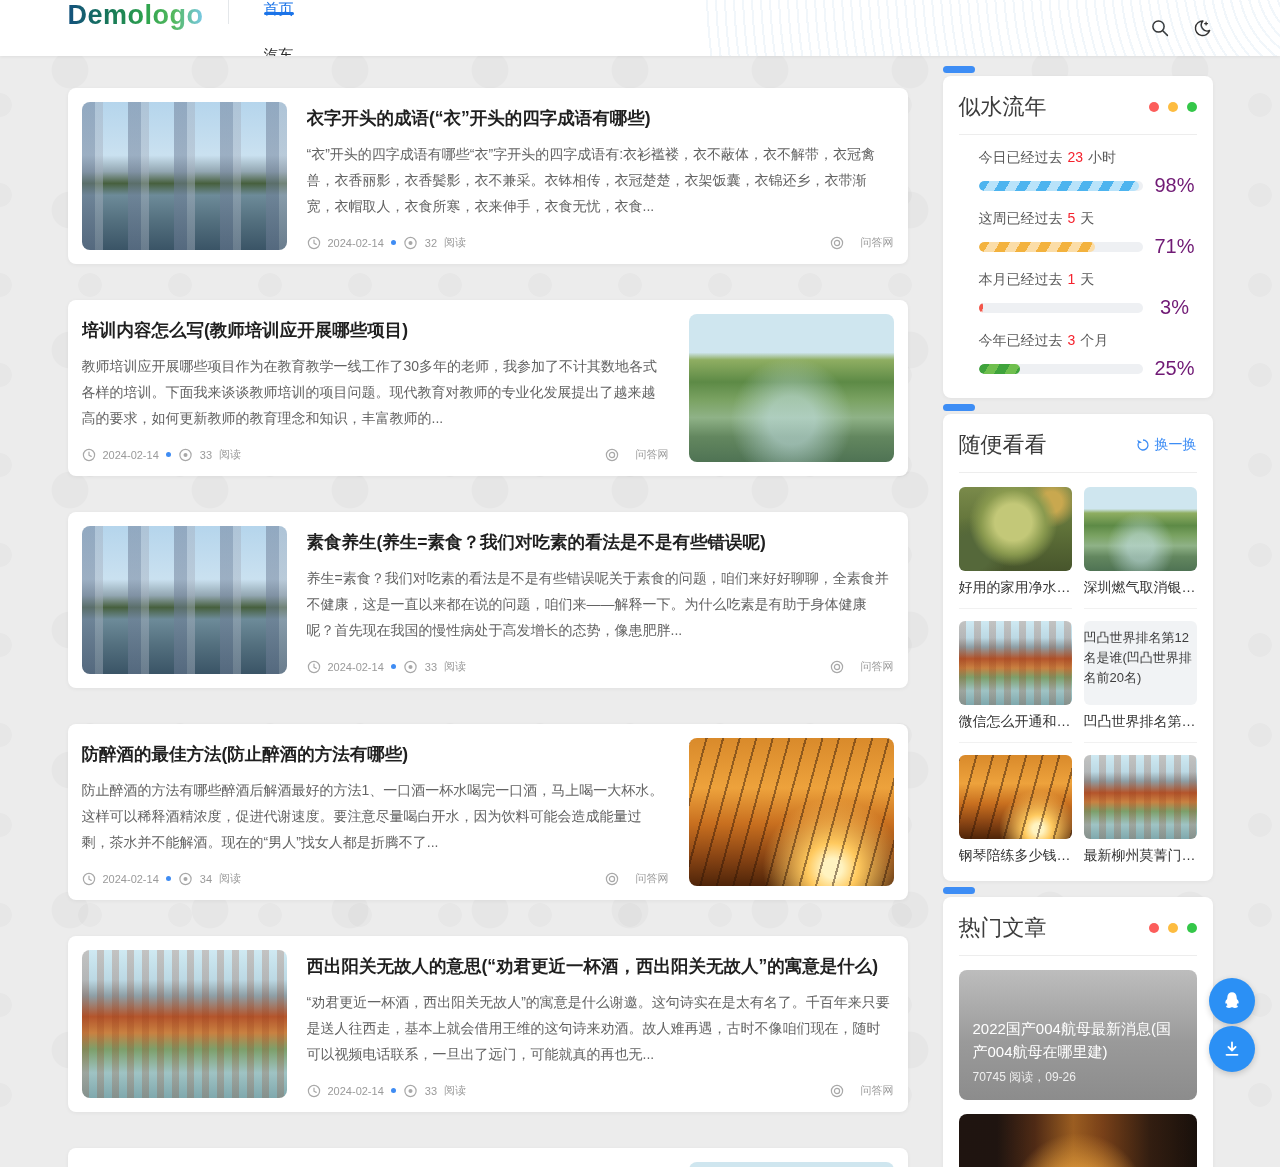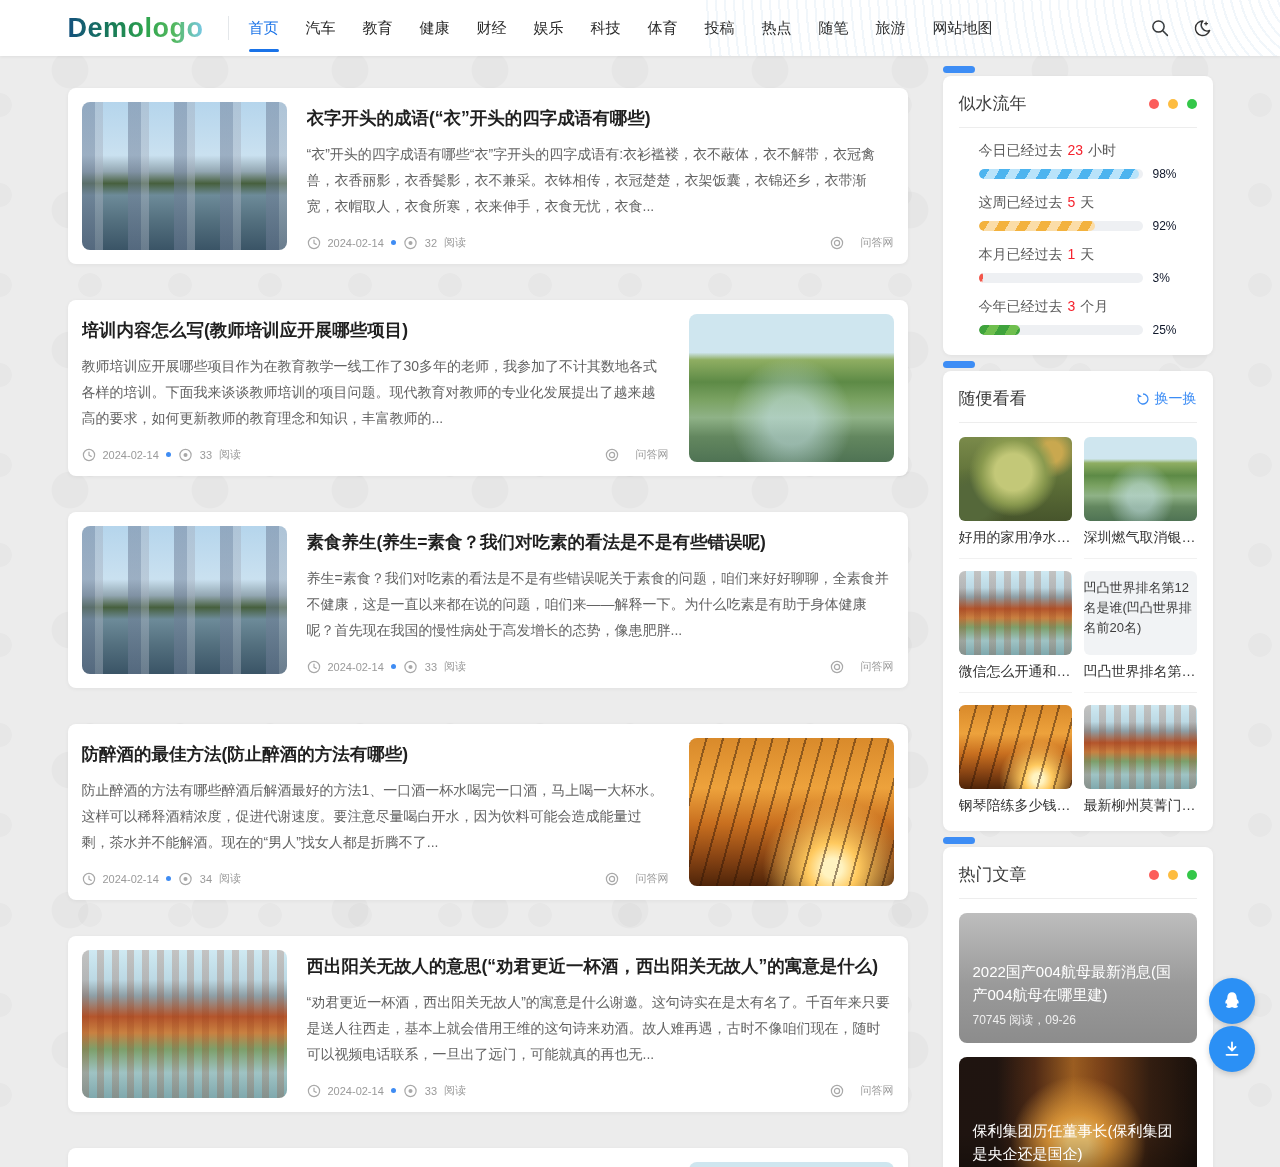--- a/index.html
+++ b/index.html
@@ -11,26 +11,26 @@
       radial-gradient(rgba(0,0,0,.028) 18%, transparent 19%),
       radial-gradient(rgba(0,0,0,.02) 18%, transparent 19%);
     background-size:140px 140px, 90px 90px;
     background-position:0 0, 45px 60px;
     position:relative;
   }
   
   .header { height:56px; background:#fff; box-shadow:0 1px 3px rgba(0,0,0,.06); position:relative; z-index:5; overflow:hidden; }
   .header::after{ content:""; position:absolute; right:0; top:0; width:45%; height:100%;
     background:repeating-radial-gradient(circle at 110% -40%, rgba(120,170,210,.10) 0 2px, transparent 2px 9px); pointer-events:none; }
-  .header-inner { width:1145px; margin:0 auto; height:100%; display:flex; align-items:center; }
+  .header-inner { width:1145px; margin:0 auto; height:100%; display:flex; }
   .logo { font-size:27px; font-weight:800; letter-spacing:.5px;
     background:linear-gradient(90deg,#14517d 0%,#187a57 32%,#2fa44e 58%,#55b960 78%,#79c9ea 100%);
     -webkit-background-clip:text; background-clip:text; color:transparent; }
   .logo-divider { width:1px; height:24px; background:#e4e7ea; margin:0 20px 0 24px; }
-  .nav { display:flex; align-items:center; height:100%; gap:27px; }
+  .nav { display:flex; align-items:center; height:100%; gap:27px;flex-direction:column; }
   .nav-item { font-size:15px; color:#2b2b2b; height:100%; display:flex; align-items:center; position:relative; cursor:pointer; }
   .nav-item.active { color:#1a73e8; }
   .nav-item.active::after { content:""; position:absolute; left:50%; transform:translateX(-50%); bottom:4px; width:30px; height:3px; border-radius:2px; background:#1a73e8; }
   .header-icons { margin-left:auto; display:flex; align-items:center; gap:20px; }
   .hicon { width:22px; height:22px; display:flex; align-items:center; justify-content:center; cursor:pointer; }
   
   .container { width:1145px; margin:0 auto; display:flex; gap:35px; padding-top:20px; }
   .main-col { width:840px; margin-top:12px; }
   .side-col { width:270px; }
   
@@ -65,37 +65,37 @@
     radial-gradient(circle at 12% 78%, #55683a 0 15%, rgba(0,0,0,0) 30%),
     linear-gradient(180deg,#7a8a4a 0%,#5e7038 52%,#47552c 100%); }
   .scene-street { background:
     linear-gradient(180deg, rgba(0,0,0,.12) 0 52%, rgba(0,0,0,.6) 100%),
     radial-gradient(circle at 50% 58%, #ffd27a 0 7%, #f2a53e 20%, rgba(0,0,0,0) 46%),
     linear-gradient(90deg,#231712 0 16%,#5a3018 32%,#b06a25 48%,#8a4a1c 60%,#3a2213 80%,#1c120d 100%); }
   
   .widget { background:#fff; border-radius:8px; box-shadow:0 1px 4px rgba(0,0,0,.05); padding:16px; position:relative; margin-bottom:16px; }
   .widget::before { content:""; position:absolute; top:-10px; left:0; width:32px; height:7px; border-radius:4px; background:#3d8df5; }
   .widget-head { display:flex; align-items:center; justify-content:space-between; }
-  .widget-title { font-size:17px; color:#3c3c3c; }
+  .widget-title { font-size:22px; color:#3c3c3c; }
   .traffic { display:flex; gap:9px; }
   .tdot { width:10px; height:10px; border-radius:50%; }
   .tdot.red{background:#fc5d5b;} .tdot.yellow{background:#fdbc40;} .tdot.green{background:#34c749;}
   .widget-divider { height:1px; background:#ededed; margin:12px 0 14px; }
   
   .time-row { margin-bottom:13px;margin-left:20px; }
   .time-label { font-size:14px; color:#5a5a5a; margin-bottom:7px; }
   .time-label .num { color:#f5222d; margin:0 5px; }
   .bar-line { display:flex; align-items:center; gap:10px; }
   .bar-track { flex:1; height:10px; border-radius:5px; background:#eef0f3; overflow:hidden; }
   .bar-fill { height:100%; border-radius:5px; }
   .fill-blue { background:repeating-linear-gradient(120deg,#4db4ef 0 9px,#b9e3fa 9px 18px); }
   .fill-orange { background:repeating-linear-gradient(120deg,#f3b23e 0 9px,#fbdda8 9px 18px); }
   .fill-red { background:repeating-linear-gradient(120deg,#f3564a 0 6px,#f9b0a8 6px 12px); }
   .fill-green { background:repeating-linear-gradient(120deg,#3fa33c 0 9px,#6fbf4e 9px 18px); }
-  .bar-pct { width:44px; text-align:left; font-size:12px; color:#0f172a; }
+  .bar-pct { width:44px; text-align:center; font-size:20px; color:#701a75; }
   
   .refresh-link { display:flex; align-items:center; gap:5px; color:#3d8df5; font-size:14px; cursor:pointer; }
   .browse-grid { display:flex; flex-wrap:wrap; gap:0 12px; }
   .browse-item { width:113px; padding-bottom:11px; margin-bottom:12px; border-bottom:1px solid #f1f1f1; cursor:pointer; }
   .browse-item:nth-last-child(-n+2){ border-bottom:none; margin-bottom:0; padding-bottom:0; }
   .browse-thumb { width:113px; height:84px; border-radius:6px; }
   .thumb-text { background:#f1f3f5; color:#3c3c3c; font-size:13px; line-height:1.55; padding:7px 0; overflow:hidden; }
   .browse-caption { font-size:14px; color:#333; margin-top:8px; white-space:nowrap; overflow:hidden; text-overflow:ellipsis; }
   
   .hot-item { border-radius:8px; overflow:hidden; margin-bottom:14px; display:flex; flex-direction:column; justify-content:flex-end; padding:14px; cursor:pointer; }
@@ -361,21 +361,21 @@
       </div>
 
       <div class="time-row">
         <div class="time-label">
           <span>这周已经过去</span><span class="num">5</span><span>天</span>
         </div>
         <div class="bar-line">
           <div class="bar-track">
               <div class="bar-fill fill-orange" style="width: 71%;"></div>
             </div>
-          <div class="bar-pct">92%</div>
+          <div class="bar-pct">71%</div>
         </div>
       </div>
 
       <div class="time-row">
         <div class="time-label">
           <span>本月已经过去</span><span class="num">1</span><span>天</span>
         </div>
         <div class="bar-line">
           <div class="bar-track">
               <div class="bar-fill fill-red" style="width: 3%;"></div>

